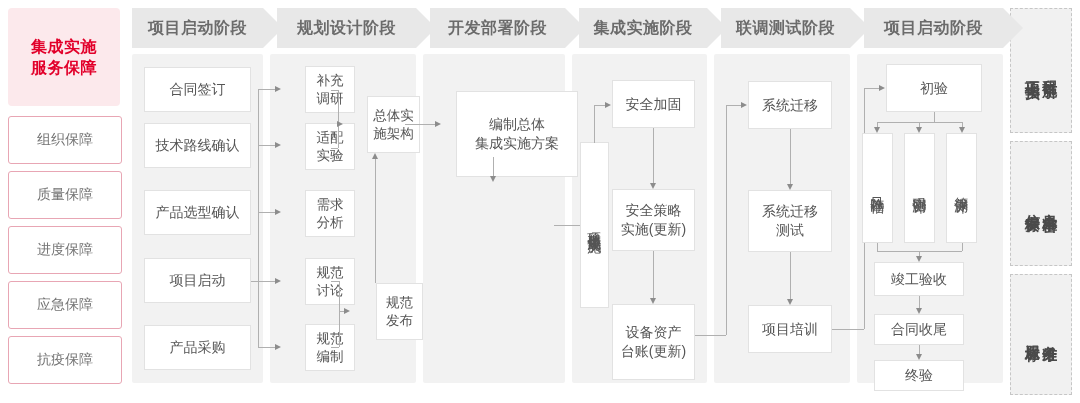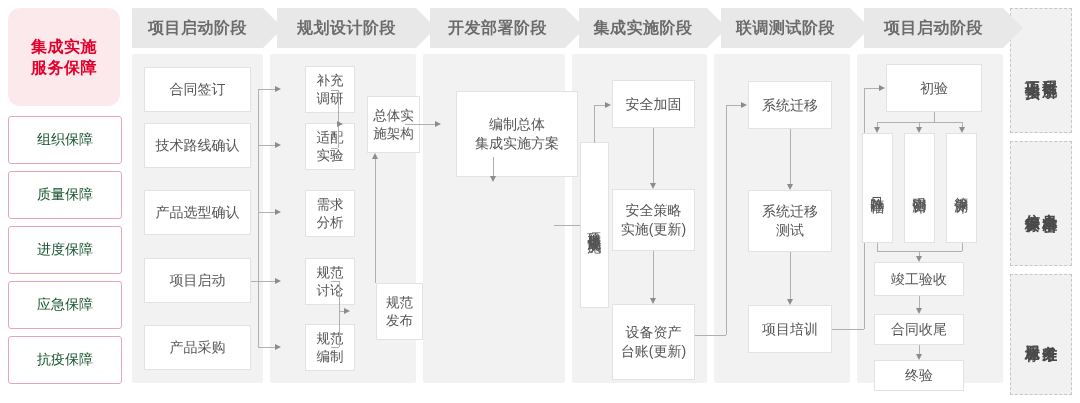--- a/index.html
+++ b/index.html
@@ -7,30 +7,30 @@
     font-family:"Liberation Sans","DejaVu Sans",sans-serif;
     width:1080px;height:403px;position:relative;overflow:hidden;
     color:#5a5a5a;
   }
   #root{position:absolute;left:0;top:0;width:1080px;height:403px;}
 
   
   .rail{position:absolute;left:8px;top:8px;width:112px;height:387px;}
   .rail-title{
     position:absolute;left:0;top:0;width:112px;height:98px;
-    background:#fce9ec;border-radius:12px;
+    background:#fce9ec;border-radius:4px;
     display:flex;align-items:center;justify-content:center;
     color:#e2002a;font-weight:bold;font-size:16px;line-height:21px;
     text-align:center;letter-spacing:.5px;
   }
   .rail-item{
     position:absolute;left:0;width:112px;height:46px;
     background:#ffffff;border:1px solid #e8a6b4;border-radius:3px;
     display:flex;align-items:center;justify-content:center;
-    font-size:14px;color:#14532d;
+    font-size:14px;color:#737373;
   }
 
   
   .stage{position:absolute;top:54px;background:#f2f2f2;border-radius:2px;}
   .stage-head{
     position:absolute;top:8px;height:40px;
     background:#e8e8e8;
     display:flex;align-items:center;justify-content:center;
     font-size:16px;font-weight:bold;color:#6b6b6b;letter-spacing:.5px;
     z-index:3;

